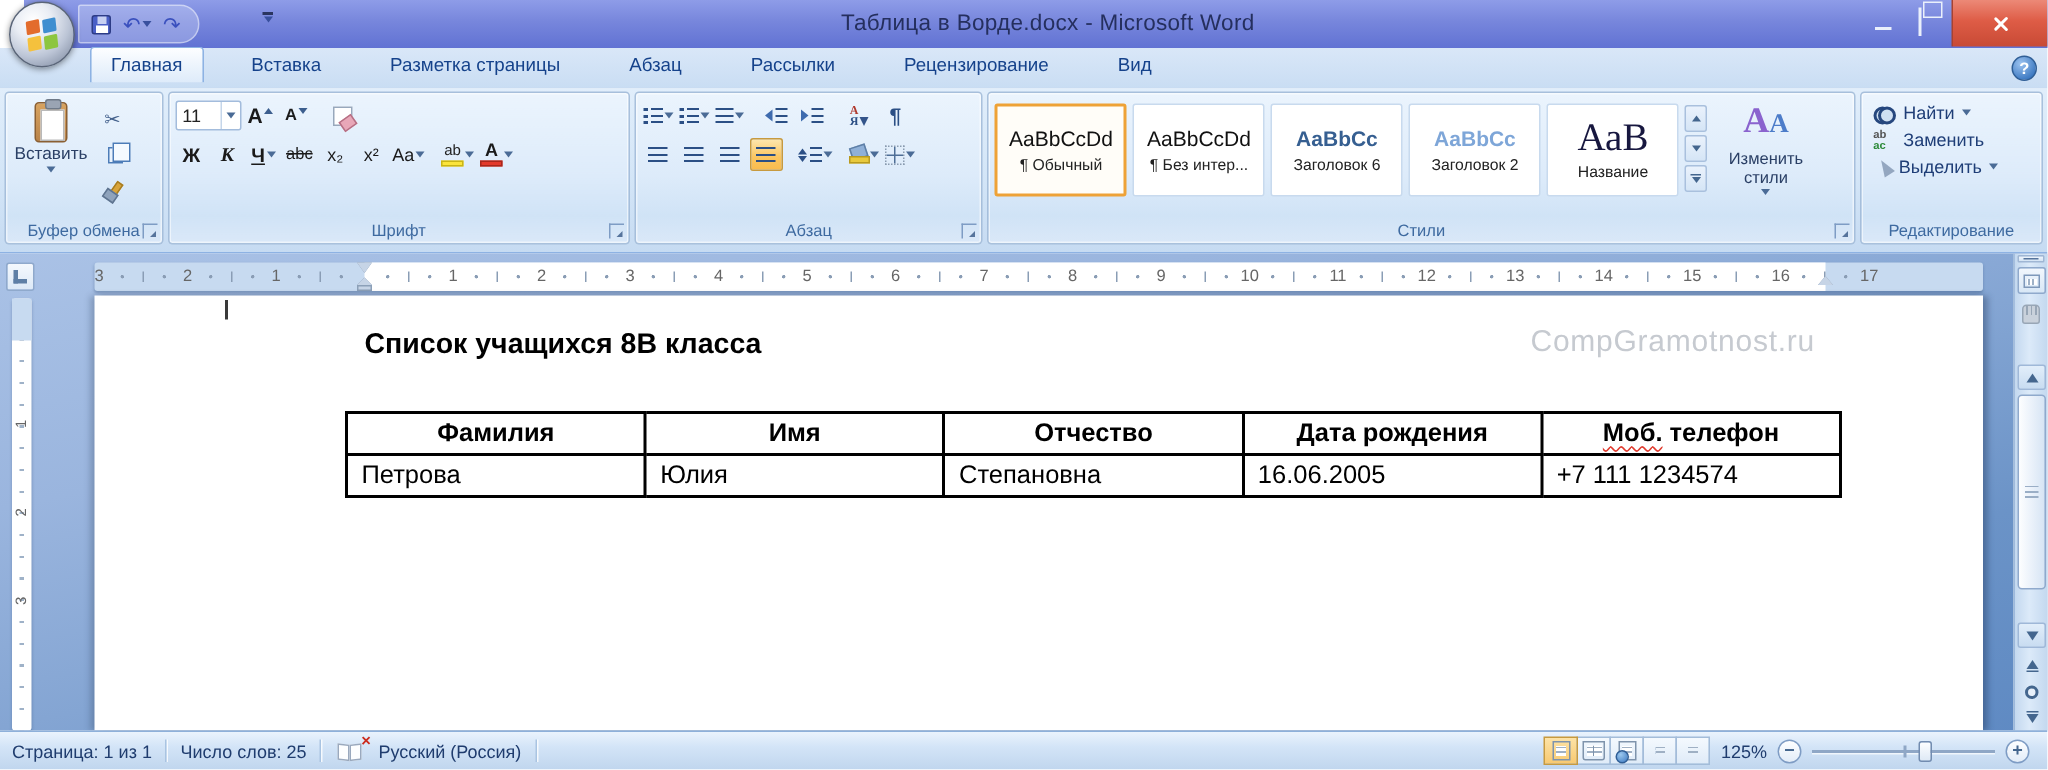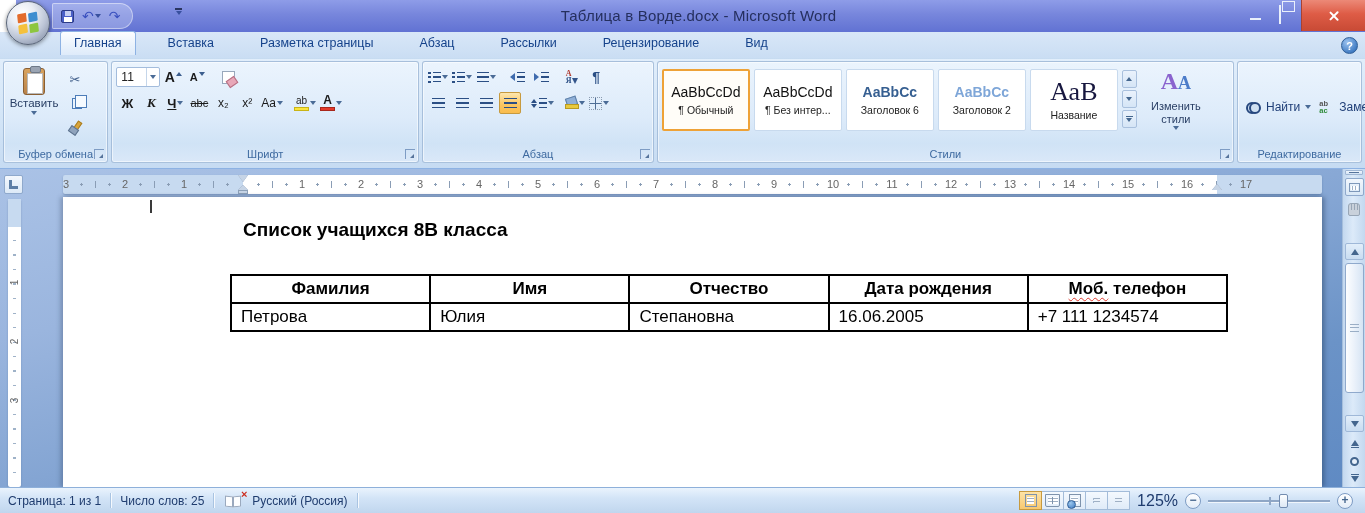--- a/index.html
+++ b/index.html
@@ -148,21 +148,21 @@
 .t-up{width:0;height:0;border-left:3.5px solid transparent;border-right:3.5px solid transparent;border-bottom:4px solid #44668E}
 .t-dn{width:0;height:0;border-left:3.5px solid transparent;border-right:3.5px solid transparent;border-top:4px solid #44668E}
 .mbar{width:7px;height:1.6px;background:#44668E}
 .chst{display:flex;flex-direction:column;align-items:center;width:70px;padding-top:2px}
 .chst .big{line-height:26px}
 .chst .a1{font-size:24px;font-weight:bold;color:#8A63CE;font-family:"Liberation Serif",serif}
 .chst .a2{font-size:18px;font-weight:bold;color:#4C7CC9;font-family:"Liberation Serif",serif}
 .chst .lbl{font-size:11px;color:#2B4066;text-align:center;line-height:13px;margin-top:3px}
 
 
-#grp-edit{width:125px;display:flex;flex-direction:row;gap:4px;padding-top:6px}
+#grp-edit{width:125px;display:flex;flex-direction:column;gap:4px;padding-top:6px}
 .erow{display:flex;align-items:center;gap:5px;padding-left:4px;font-size:12px;color:#1F3E77}
 .ibino{width:15px;height:9px;position:relative}
 .ibino::before,.ibino::after{content:"";position:absolute;top:0;width:8px;height:8px;border-radius:50%;border:2px solid #26477E;background:#CFE0F2}
 .ibino::before{left:0}.ibino::after{right:0}
 .irepl{display:flex;flex-direction:column;font-size:7.5px;font-weight:bold;line-height:7px;width:15px}
 .irepl .t1{color:#555}.irepl .t2{color:#2E8B3A}
 .iarrow{width:0;height:0;border-left:4px solid transparent;border-right:4px solid transparent;border-bottom:11px solid #94A7C0;transform:rotate(-32deg);margin-left:4px}
 
 
 #docarea{position:absolute;left:0;top:169px;width:1365px;height:318px;overflow:hidden;
@@ -244,21 +244,21 @@
 .vico{width:12px;height:13px;background:#fff;border:1px solid #7E93AC;
  background-image:repeating-linear-gradient(to bottom,#9FB0C4 0 1px,transparent 1px 3px);background-clip:content-box;padding:2px 1.5px}
 .vico.book{width:15px;border-radius:0 0 2px 2px;
  background-image:linear-gradient(to right,transparent 5.5px,#7E93AC 5.5px 6.5px,transparent 6.5px),repeating-linear-gradient(to bottom,#9FB0C4 0 1px,transparent 1px 3px)}
 .vico.web{position:relative}
 .vico.web::after{content:"";position:absolute;left:-3px;bottom:-3px;width:7px;height:7px;border-radius:50%;background:radial-gradient(circle at 35% 30%,#9CC8EE,#3E7AC2);border:1px solid #2F5E96}
 .vico.plain{border-color:transparent;background-color:transparent}
 .vico.outl{border-color:transparent;background-color:transparent;
  background-image:repeating-linear-gradient(to bottom,#9FB0C4 0 1px,transparent 1px 3px),repeating-linear-gradient(to bottom,#5E7FA6 0 2px,transparent 2px 3px);
  background-size:8px 100%,2px 100%;background-position:right center,left center;background-repeat:no-repeat}
-#zoom-level{font-size:16px;color:#1F3C6E}
+#zoom-level{font-size:12px;color:#1F3C6E}
 .zbtn{width:16px;height:16px;border-radius:50%;border:1px solid #7E9CC4;background:linear-gradient(#FDFEFF,#E2ECF8);
  color:#44668E;font-size:12px;font-weight:bold;line-height:13px;display:flex;align-items:center;justify-content:center}
 #zoom-slider{position:relative;width:122px;height:16px}
 #zoom-slider .track{position:absolute;left:0;right:0;top:7px;height:2px;background:#8FA7C6;box-shadow:0 1px 0 rgba(255,255,255,.7)}
 #zoom-slider .notch{position:absolute;left:50%;top:4px;width:1.6px;height:8px;background:#8FA7C6}
 #zoom-thumb{position:absolute;left:58%;top:1px;width:9px;height:14px;background:linear-gradient(#FDFEFF,#DEE9F5);
  border:1px solid #728CB0;border-radius:2px}
 </style>
 </head>
 <body>
@@ -636,20 +636,21 @@
     <div class="vmargin"></div>
     <div id="vticks"></div>
     <span class="vnum" style="top:78px">1</span>
     <span class="vnum" style="top:137px">2</span>
     <span class="vnum" style="top:196px">3</span>
   </div>
 
   <div id="page">
     <span id="caret"></span>
     <div id="doc-title">Список учащихся 8В класса</div>
+    <div id="watermark">CompGramotnost.ru</div>
     <table id="doc-table">
       <tbody>
           <tr>
         <th>Фамилия</th>
         <th>Имя</th>
         <th>Отчество</th>
         <th>Дата рождения</th>
         <th><span class="wavy">Моб.</span><span> телефон</span></th>
       </tr>
       <tr>

